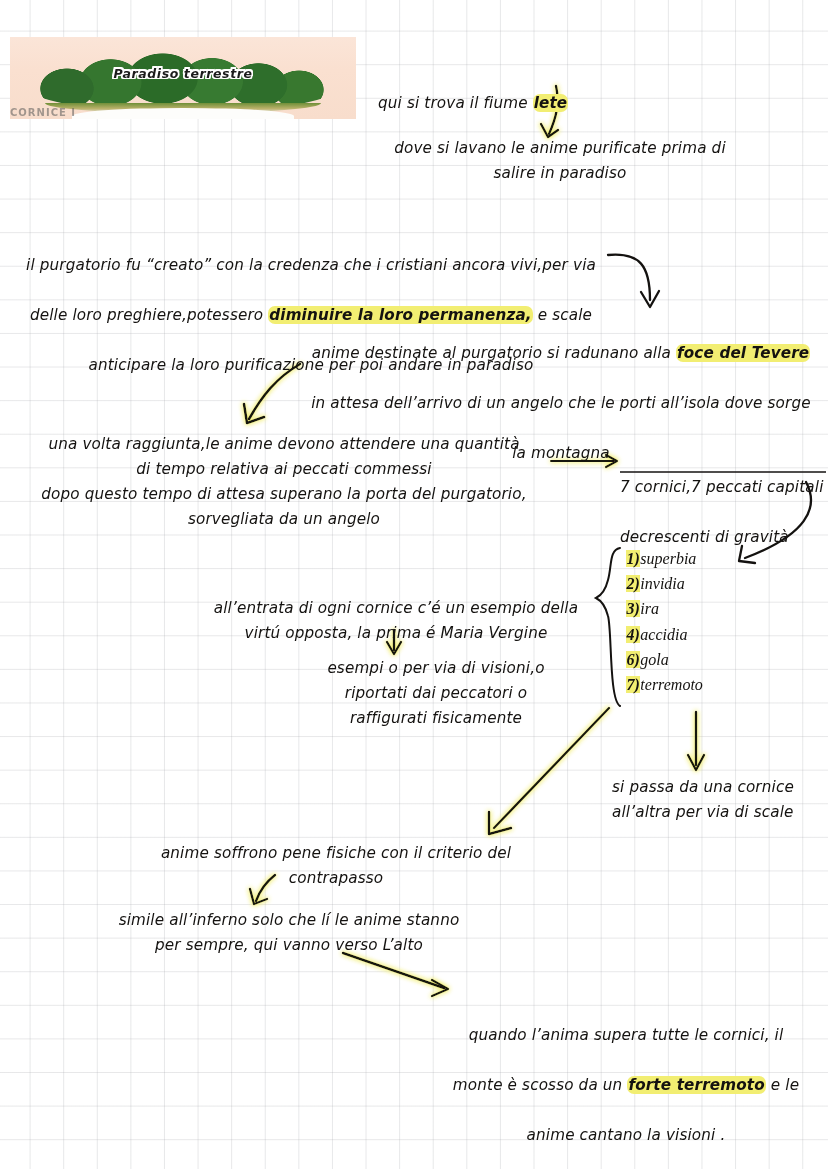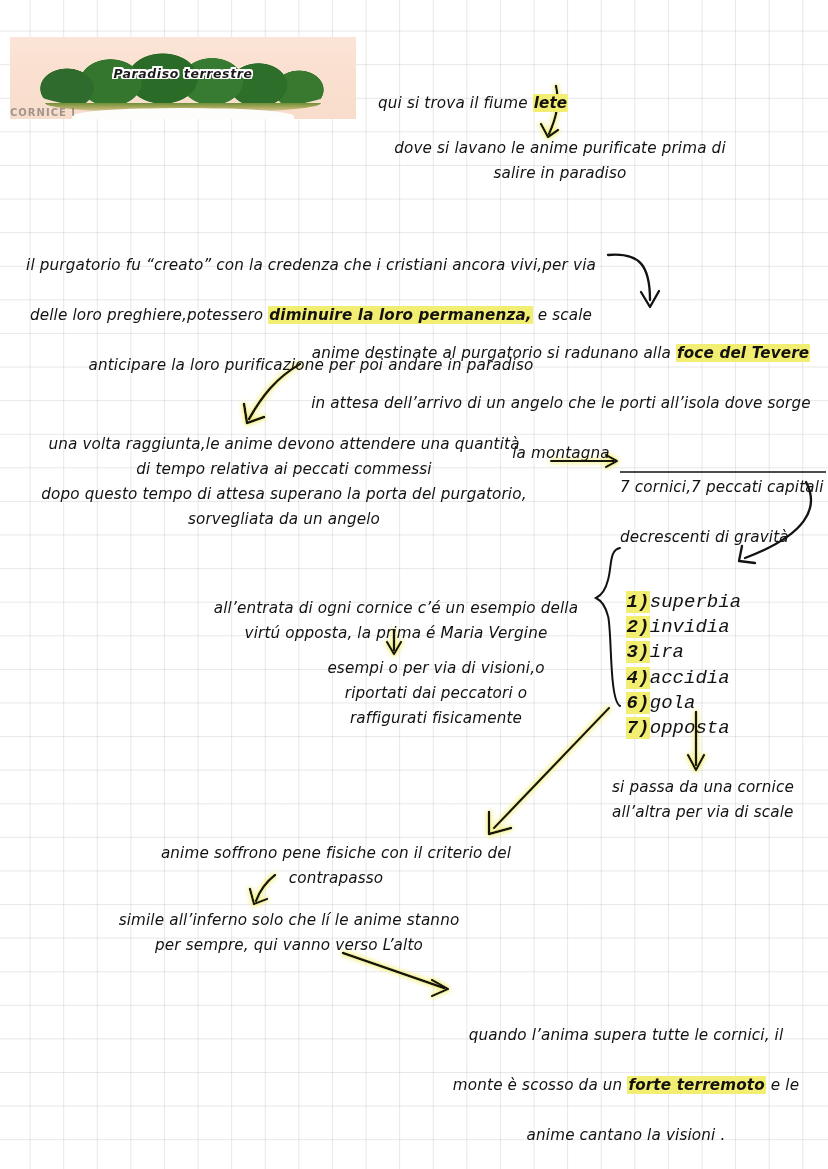--- a/index.html
+++ b/index.html
@@ -31,21 +31,21 @@
     color: #141210;
     white-space: pre-line;
     font-weight: 500;
   }
   .center { text-align: center; }
   .left { text-align: left; }
   mark.hl {
     background: #f2ee72;
     color: #141210;
     padding: 0 1px;
-    border-radius: 1px;
+    border-radius: 7px;
     font-weight: 700;
   }
 
   
   #hdr-img {
     position: absolute;
     left: 10px; top: 37px;
     width: 346px; height: 82px;
     background: linear-gradient(to bottom, #fbe5d8 0%, #fae0d0 40%, #f8ddcc 100%);
     overflow: hidden;
@@ -108,27 +108,26 @@
 
   svg.arrows {
     position: absolute;
     left: 0; top: 0;
     width: 828px; height: 1169px;
     pointer-events: none;
     overflow: visible;
   }
   .sinlist {
     position: absolute;
-    font-family: Liberation Mono, monospace;
+    font-family: Liberation Serif, serif;
     font-style: italic;
-    font-size: 19px;
+    font-size: 16px;
     line-height: 25.2px;
     color: #141210;
     font-weight: 500;
-    margin-top: 44px;
   }
   .sinlist div { white-space: nowrap; }
   .sinnum {
     background: #f2ee72;
     font-weight: 700;
     padding: 0 0.5px;
   }
 </style>
 </head>
 <body>
@@ -242,21 +241,21 @@
     <span>7 cornici,7 peccati capitali</span><br>
     <span style="display:inline-block; ">decrescenti di gravità</span>
   </div>
 
   <div class="sinlist" style="left:626px; top:546px;">
     <div><span class="sinnum">1)</span><span>superbia</span></div>
     <div><span class="sinnum">2)</span><span>invidia</span></div>
     <div><span class="sinnum">3)</span><span>ira</span></div>
     <div><span class="sinnum">4)</span><span>accidia</span></div>
     <div><span class="sinnum">6)</span><span>gola</span></div>
-    <div><span class="sinnum">7)</span><span>opposta</span></div>
+    <div><span class="sinnum">7)</span><span>terremoto</span></div>
   </div>
 
   <div class="note center" style="left:200px; top:596px; width:392px;">all’entrata di ogni cornice c’é un esempio della
 virtú opposta, la prima é Maria Vergine</div>
 
   <div class="note center" style="left:280px; top:656px; width:312px;">esempi o per via di visioni,o
 riportati dai peccatori o
 raffigurati fisicamente</div>
 
   <div class="note left" style="left:612px; top:775px; width:216px;">si passa da una cornice

